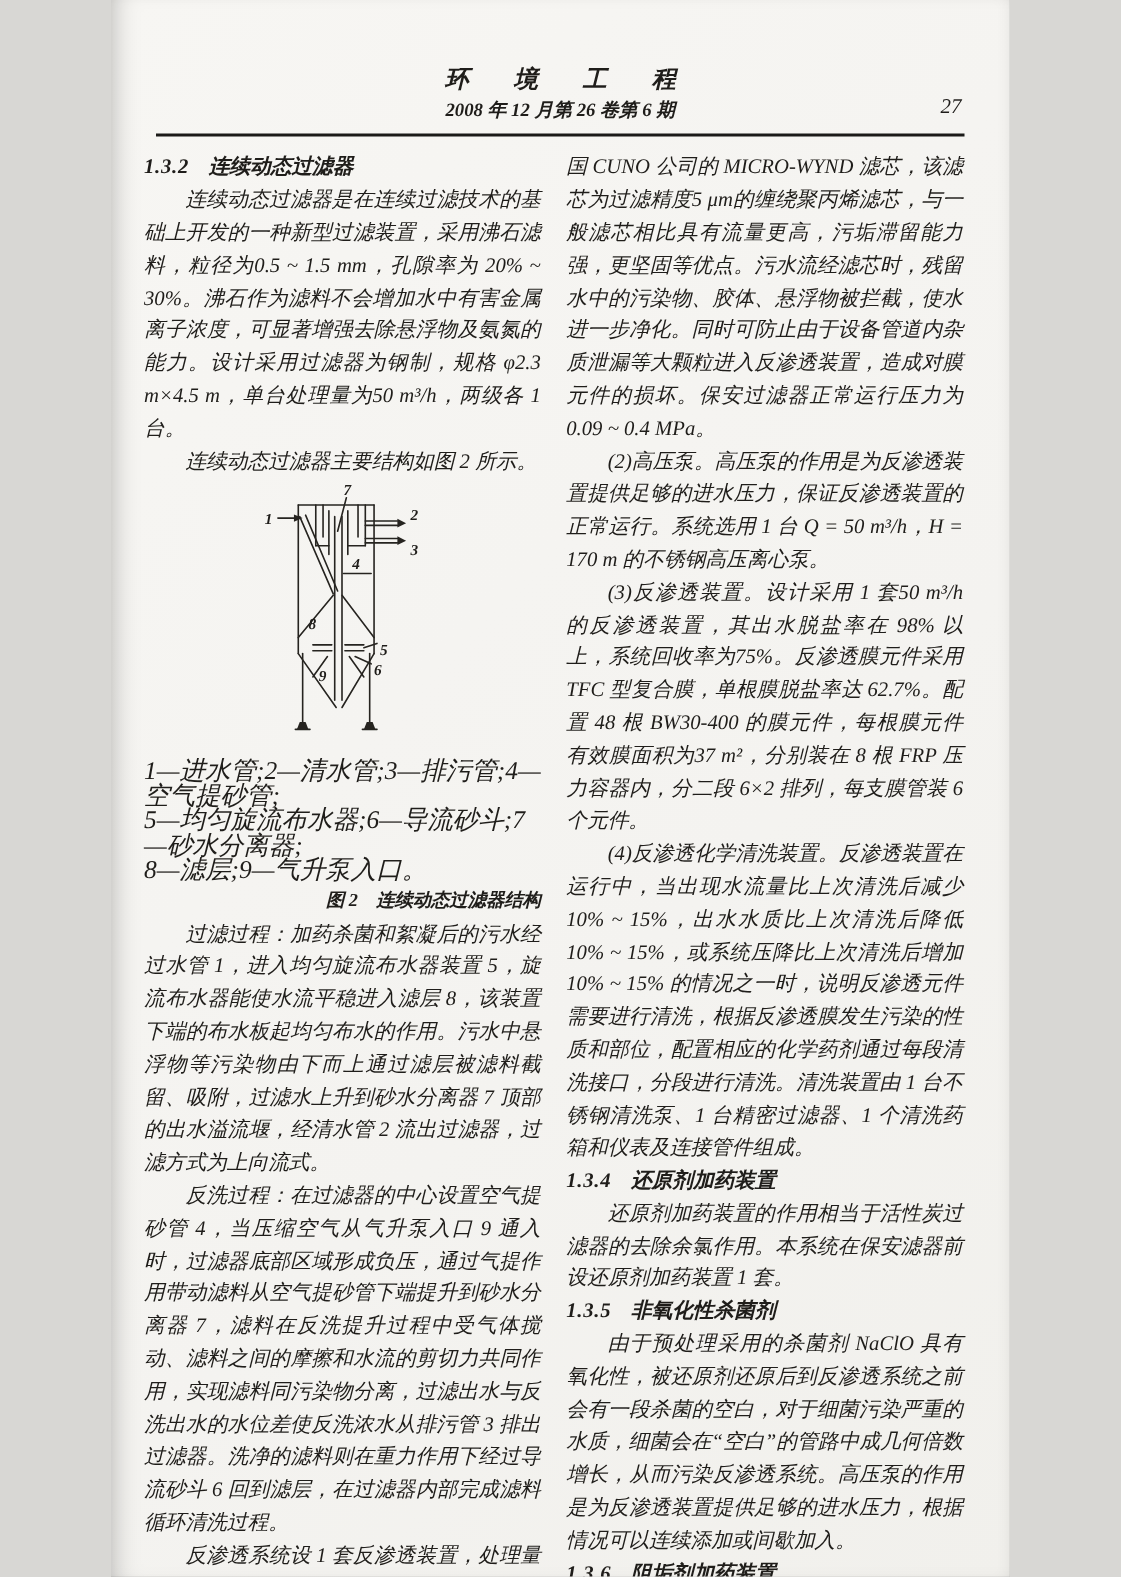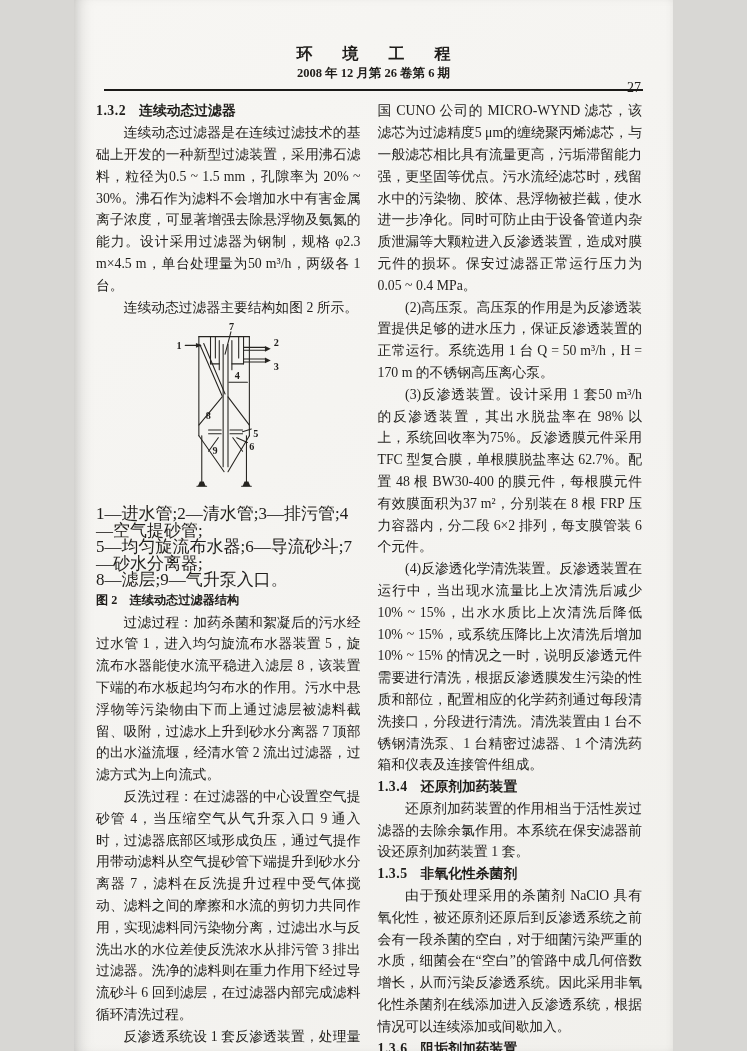--- a/index.html
+++ b/index.html
@@ -5,43 +5,44 @@
   html,body{margin:0;padding:0;}
   body{background:#d8d7d4;font-family:"Liberation Serif","DejaVu Serif",serif;}
   .page{
     position:relative;
     width:599px;height:1051px;
     margin:0 auto;
     background:linear-gradient(135deg,#f7f6f3 0%,#f4f3f0 60%,#f1f0ec 100%);
     color:#1f1d1a;
     box-shadow:inset 14px 0 20px -16px rgba(0,0,0,.35), inset -6px 0 14px -12px rgba(0,0,0,.2);
     overflow:hidden;
+    font-style:italic;
   }
   
   .header{position:relative;text-align:center;padding-top:44px;}
   .journal-title{font-size:16px;font-weight:bold;letter-spacing:13px;text-indent:13px;line-height:19px;}
   .issue-line{font-size:12.5px;font-weight:bold;line-height:18px;margin-top:1px;}
-  .page-number{position:absolute;right:32px;top:80px;font-size:14px;}
+  .page-number{position:absolute;right:32px;top:64px;font-size:14px;}
   .rule{height:2.4px;background:#1b1a18;margin:7px 30px 0 30px;}
   
   .columns{display:flex;gap:17px;padding:9px 31px 0 22px;}
   .col{flex:1;min-width:0;text-align:justify;font-size:13.8px;line-height:21.8px;}
   .col p{margin:0;text-indent:2em;}
   .col p.cont{text-indent:0;}
   .sec{margin:0;font-size:13.8px;line-height:21.8px;font-weight:bold;text-align:left;}
   .sec .sec-num{letter-spacing:.5px;}
   .sec .sec-title{margin-left:13px;}
   
   .figure-block{margin:3px 0 1px 0;text-align:center;}
   .figure-block svg{display:inline-block;}
   .diag{stroke:#262420;stroke-width:1.1;fill:none;stroke-linecap:round;}
   .diag-fill{fill:#262420;stroke:none;}
   .fig-num{font-size:10.5px;font-weight:bold;fill:#1f1d1a;font-family:"Liberation Serif","DejaVu Serif",serif;}
   .cap{font-size:17px;line-height:16.5px;text-align:left;}
-  .cap-title{font-size:12.2px;font-weight:bold;line-height:19px;text-align:left;margin-top:2px;margin-bottom:2px;}
+  .cap-title{font-size:12.2px;font-weight:bold;line-height:19px;text-align:right;margin-top:2px;margin-bottom:2px;}
 </style>
 </head>
 <body>
 
 <div class="page">
 
   <div class="header">
     <div class="journal-title">环 境 工 程</div>
     <div class="issue-line">2008 年 12 月第 26 卷第 6 期</div>
     <div class="page-number">27</div>
@@ -121,31 +122,31 @@
         <div class="cap-title">图 2　连续动态过滤器结构</div>
       </div>
 
       <p>过滤过程：加药杀菌和絮凝后的污水经过水管 1，进入均匀旋流布水器装置 5，旋流布水器能使水流平稳进入滤层 8，该装置下端的布水板起均匀布水的作用。污水中悬浮物等污染物由下而上通过滤层被滤料截留、吸附，过滤水上升到砂水分离器 7 顶部的出水溢流堰，经清水管 2 流出过滤器，过滤方式为上向流式。</p>
       <p>反洗过程：在过滤器的中心设置空气提砂管 4，当压缩空气从气升泵入口 9 通入时，过滤器底部区域形成负压，通过气提作用带动滤料从空气提砂管下端提升到砂水分离器 7，滤料在反洗提升过程中受气体搅动、滤料之间的摩擦和水流的剪切力共同作用，实现滤料同污染物分离，过滤出水与反洗出水的水位差使反洗浓水从排污管 3 排出过滤器。洗净的滤料则在重力作用下经过导流砂斗 6 回到滤层，在过滤器内部完成滤料循环清洗过程。</p>
       <p>反渗透系统设 1 套反渗透装置，处理量50 m³/h，包括保安过滤器、高压泵、反渗透膜组、阻垢剂加药设备、清洗设备等。</p>
       <p>(1)保安过滤器。设置 1 台处理量50 m³/h保安过滤器，外壳采用耐腐蚀的不锈钢 304SS 材质，内装美</p>
     </div>
 
     <div class="col">
-      <p class="cont">国 CUNO 公司的 MICRO-WYND 滤芯，该滤芯为过滤精度5 μm的缠绕聚丙烯滤芯，与一般滤芯相比具有流量更高，污垢滞留能力强，更坚固等优点。污水流经滤芯时，残留水中的污染物、胶体、悬浮物被拦截，使水进一步净化。同时可防止由于设备管道内杂质泄漏等大颗粒进入反渗透装置，造成对膜元件的损坏。保安过滤器正常运行压力为 0.05 ~ 0.4 MPa。</p>
+      <p class="cont">国 CUNO 公司的 MICRO-WYND 滤芯，该滤芯为过滤精度5 μm的缠绕聚丙烯滤芯，与一般滤芯相比具有流量更高，污垢滞留能力强，更坚固等优点。污水流经滤芯时，残留水中的污染物、胶体、悬浮物被拦截，使水进一步净化。同时可防止由于设备管道内杂质泄漏等大颗粒进入反渗透装置，造成对膜元件的损坏。保安过滤器正常运行压力为 0.09 ~ 0.4 MPa。</p>
       <p>(2)高压泵。高压泵的作用是为反渗透装置提供足够的进水压力，保证反渗透装置的正常运行。系统选用 1 台 Q = 50 m³/h，H = 170 m 的不锈钢高压离心泵。</p>
       <p>(3)反渗透装置。设计采用 1 套50 m³/h的反渗透装置，其出水脱盐率在 98% 以上，系统回收率为75%。反渗透膜元件采用 TFC 型复合膜，单根膜脱盐率达 62.7%。配置 48 根 BW30-400 的膜元件，每根膜元件有效膜面积为37 m²，分别装在 8 根 FRP 压力容器内，分二段 6×2 排列，每支膜管装 6 个元件。</p>
       <p>(4)反渗透化学清洗装置。反渗透装置在运行中，当出现水流量比上次清洗后减少 10% ~ 15%，出水水质比上次清洗后降低 10% ~ 15%，或系统压降比上次清洗后增加 10% ~ 15% 的情况之一时，说明反渗透元件需要进行清洗，根据反渗透膜发生污染的性质和部位，配置相应的化学药剂通过每段清洗接口，分段进行清洗。清洗装置由 1 台不锈钢清洗泵、1 台精密过滤器、1 个清洗药箱和仪表及连接管件组成。</p>
       <h3 class="sec">
         <span class="sec-num">1.3.4</span><span class="sec-title">还原剂加药装置</span>
       </h3>
       <p>还原剂加药装置的作用相当于活性炭过滤器的去除余氯作用。本系统在保安滤器前设还原剂加药装置 1 套。</p>
       <h3 class="sec">
         <span class="sec-num">1.3.5</span><span class="sec-title">非氧化性杀菌剂</span>
       </h3>
-      <p>由于预处理采用的杀菌剂 NaClO 具有氧化性，被还原剂还原后到反渗透系统之前会有一段杀菌的空白，对于细菌污染严重的水质，细菌会在“空白”的管路中成几何倍数增长，从而污染反渗透系统。因此采用非氧化性杀菌剂在线添加进入反渗透系统，根据情况可以连续添加或间歇加入。</p>
+      <p>由于预处理采用的杀菌剂 NaClO 具有氧化性，被还原剂还原后到反渗透系统之前会有一段杀菌的空白，对于细菌污染严重的水质，细菌会在“空白”的管路中成几何倍数增长，从而污染反渗透系统。高压泵的作用是为反渗透装置提供足够的进水压力，根据情况可以连续添加或间歇加入。</p>
       <h3 class="sec">
         <span class="sec-num">1.3.6</span><span class="sec-title">阻垢剂加药装置</span>
       </h3>
     </div>
 
   </div>
 </div>
 
 </body></html>

